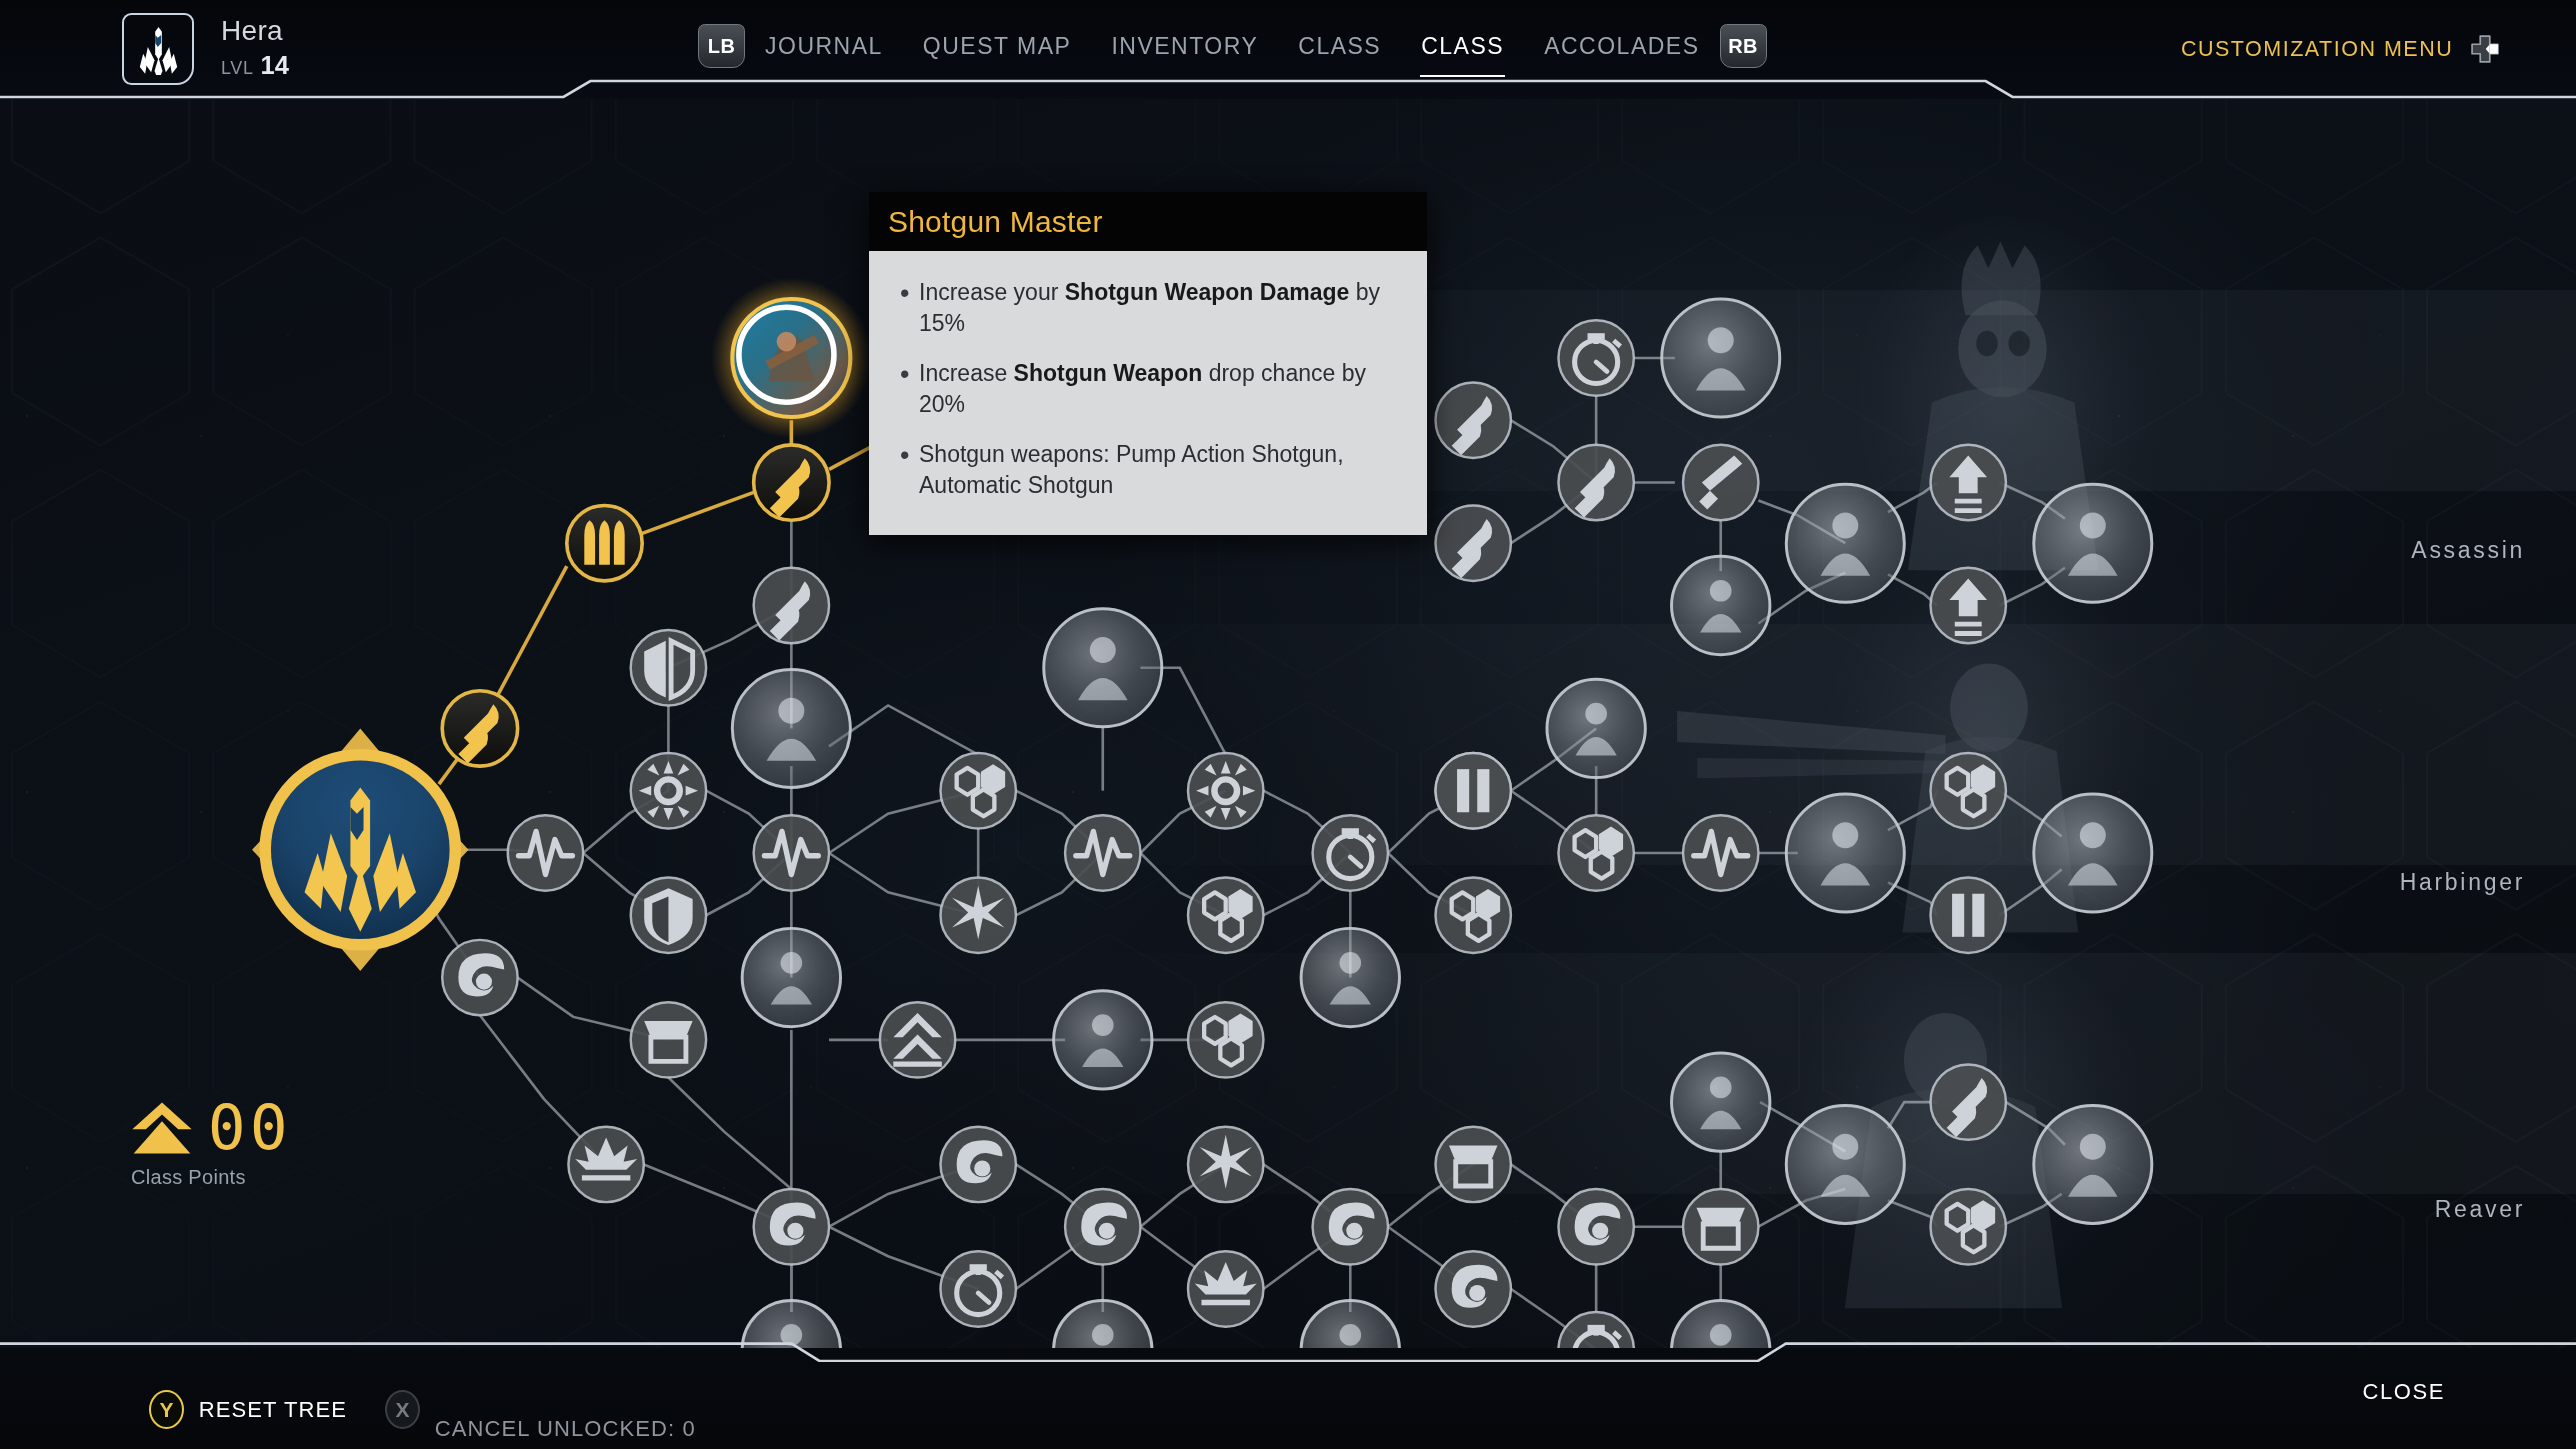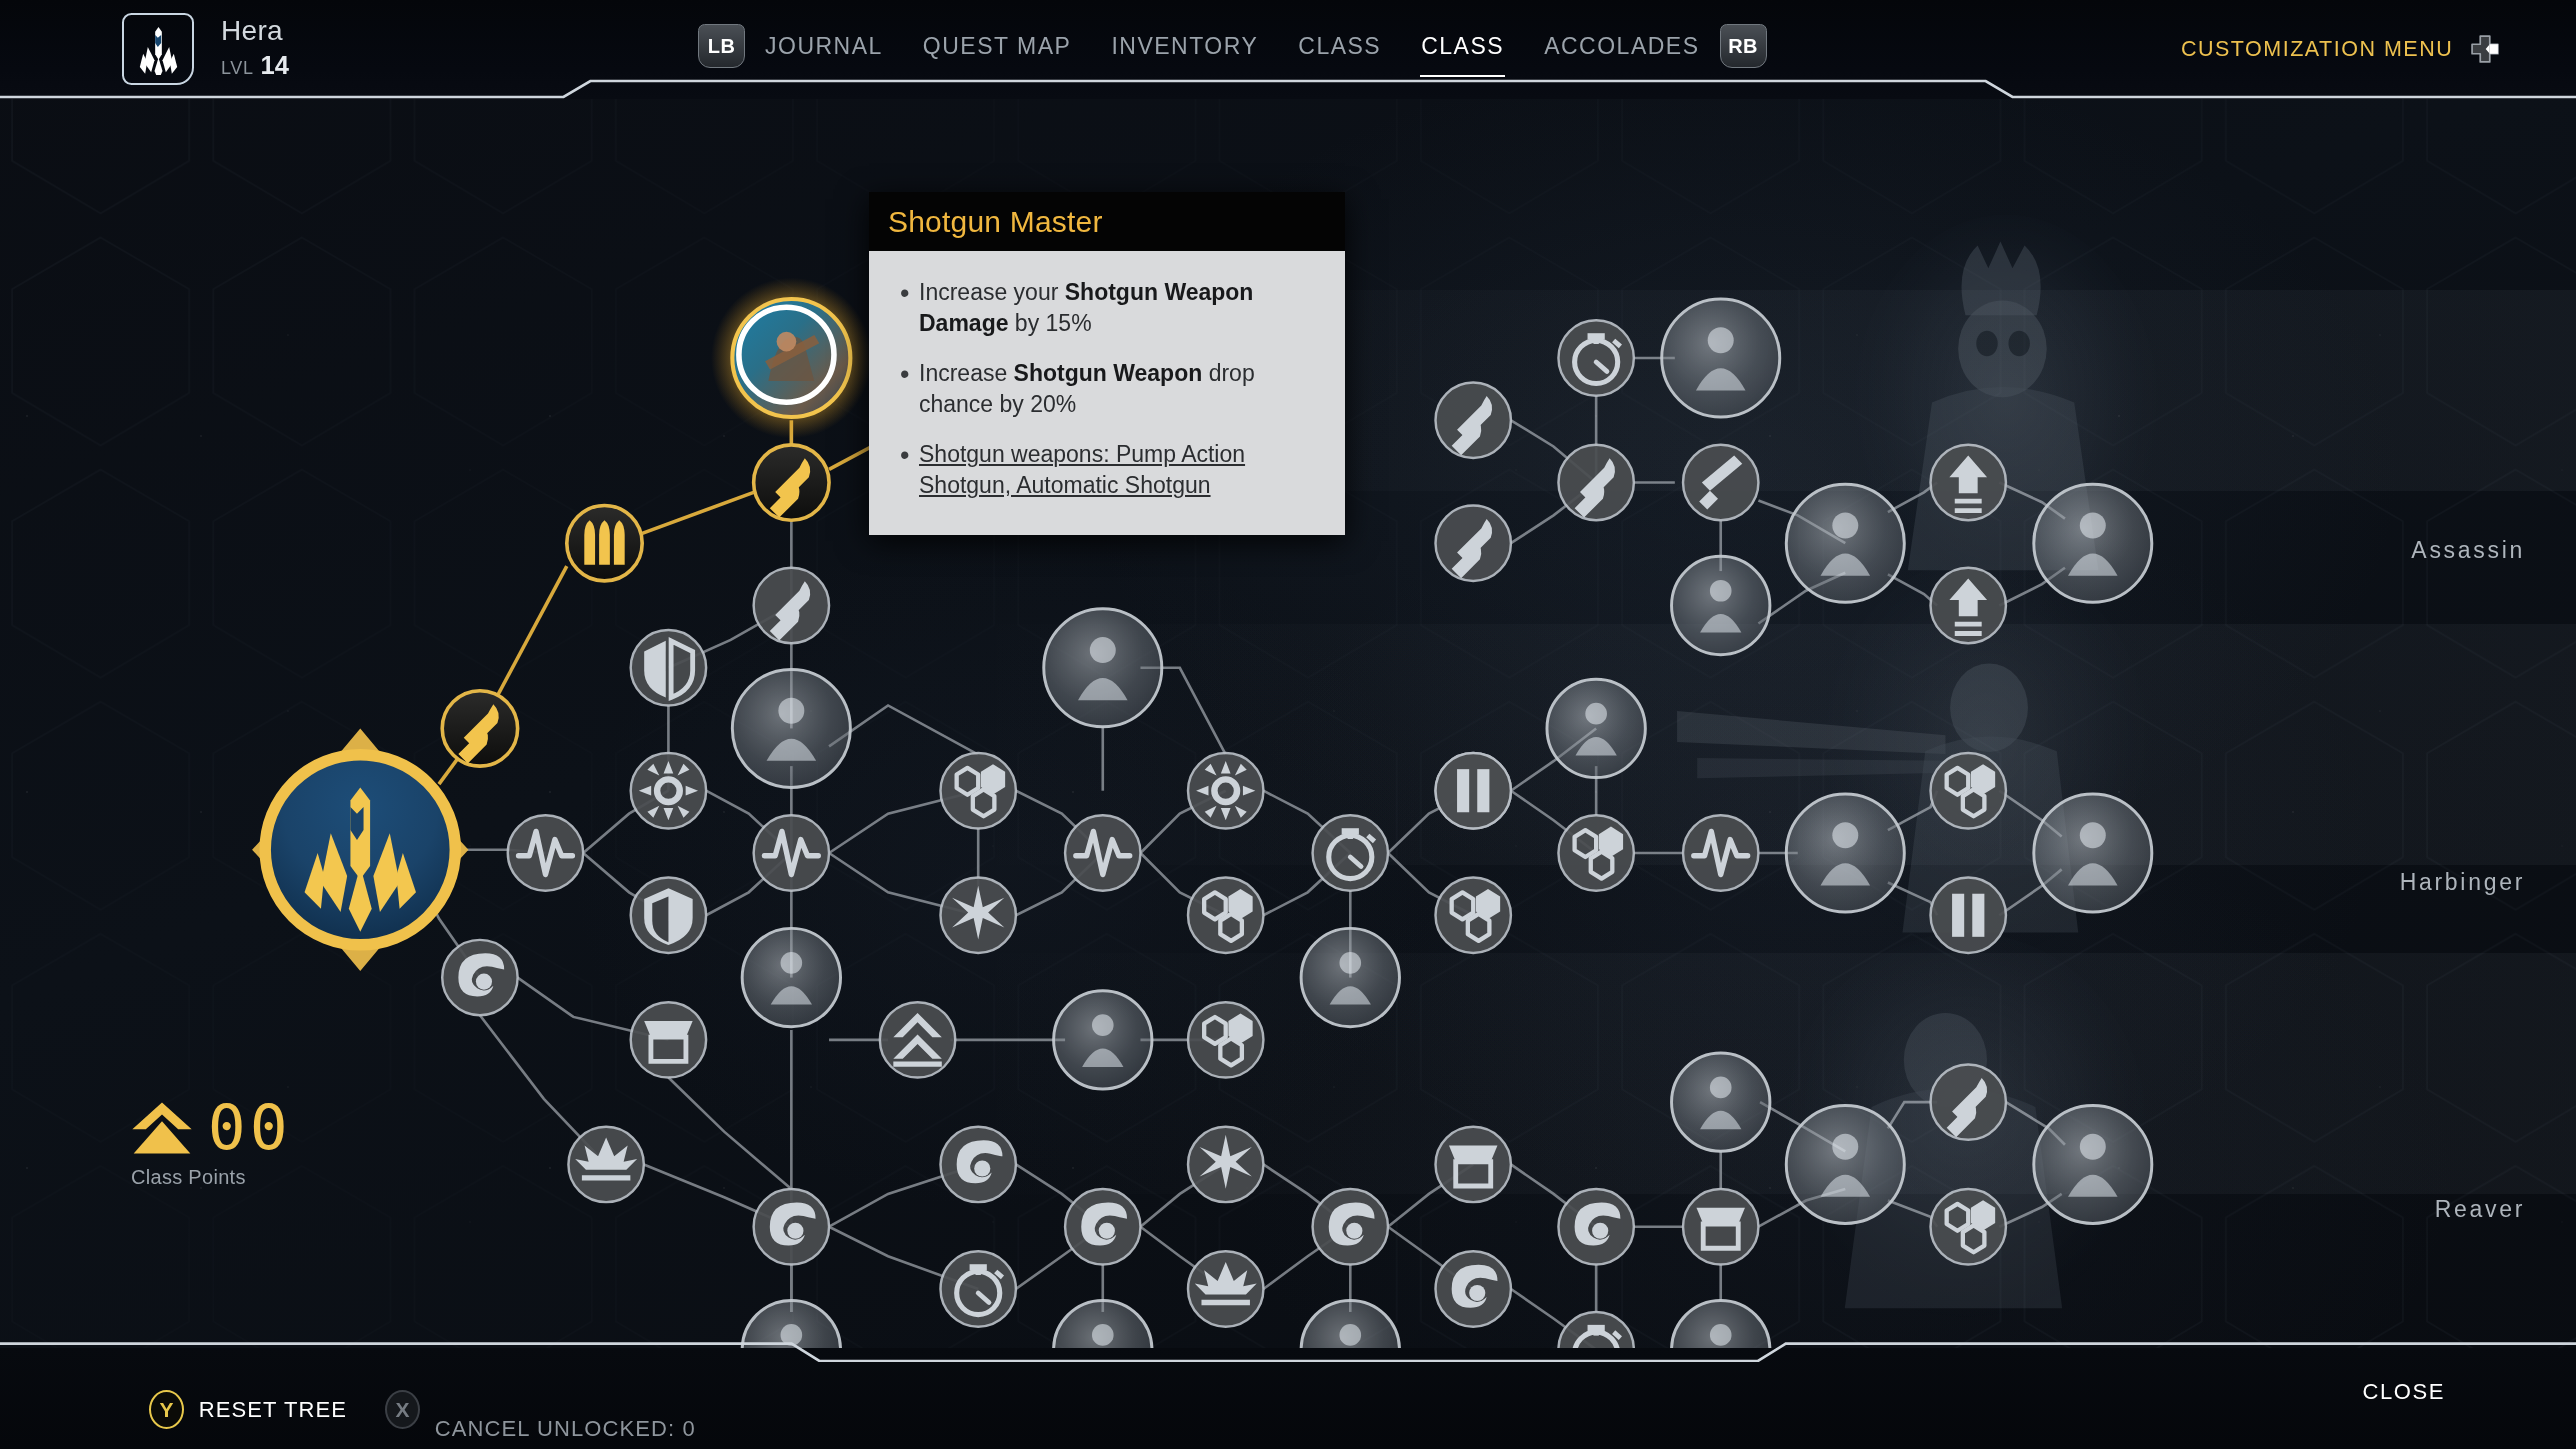--- a/index.html
+++ b/index.html
@@ -144,37 +144,37 @@
     background: linear-gradient(90deg, rgba(255,255,255,0.0) 0%, rgba(190,205,220,0.030) 40%, rgba(190,205,220,0.052) 100%);
     z-index: 4; pointer-events: none;
   }
 
   
   #tree { position: absolute; left: 0; top: 99px; width: 2576px; height: 1249px; z-index: 10; }
 
   
   #tooltip {
     position: absolute; left: 869px; top: 192px;
-    width: 476px; z-index: 60;
+    width: 558px; z-index: 60;
     box-shadow: 0 6.7px 29.5px rgba(0,0,0,.85);
   }
   #tooltip .tt-head {
     background: #040404; padding: 13.4px 19px 12px 19px;
   }
   #tooltip .tt-title { font-size: 30px; color: #f0b73f; letter-spacing: 0.2px; }
   #tooltip .tt-body {
     background: #d9dadc; padding: 25.5px 23px 23px 23px;
     min-height: 168px;
   }
   #tooltip ul { list-style: none; }
   #tooltip li {
     position: relative; padding-left: 27px; margin-bottom: 19.5px;
     font-size: 23px; line-height: 1.34; color: #2b2d30;
   }
-  #tooltip li:last-child { margin-bottom: 11px; text-decoration: underline; }
+  #tooltip li:last-child { margin-bottom: 11px; }
   #tooltip li::before {
     content: "•"; position: absolute; left: 8px; top: -2px;
     font-size: 27px; color: #3a3c3f;
   }
   #tooltip li b { font-weight: bold; color: #18191b; }
   #tooltip .tt-foot {
     background: #040404; padding: 9.4px 19px 10.7px 0;
     text-align: right;
   }
   #tooltip .tt-status { font-size: 21px; color: #edbb42; letter-spacing: 1.5px; padding-right: 5.4px; }

